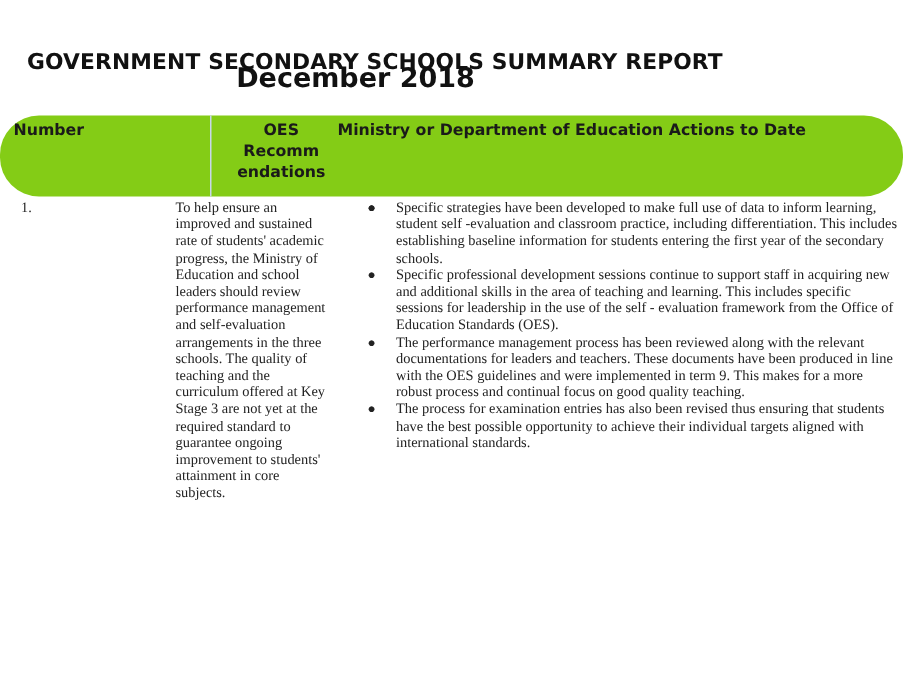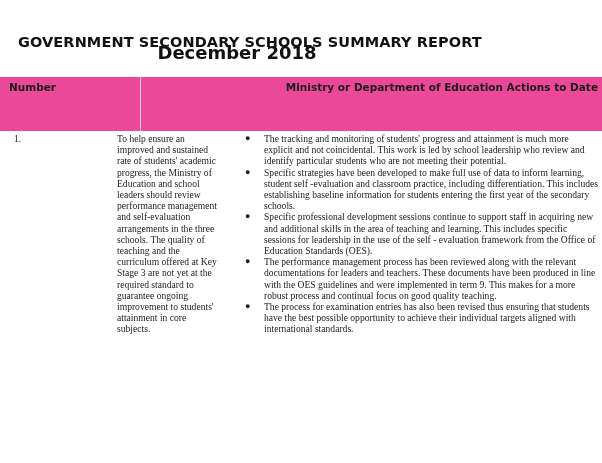--- a/index.html
+++ b/index.html
@@ -11,30 +11,31 @@
       font-size: 14.5px; color: #111; letter-spacing: 0.1px; white-space: nowrap;
     }
     .subtitle {
       position: absolute; left: 0; width: 474px; top: 20px; text-align: center;
       font-family: "DejaVu Sans", sans-serif; font-weight: bold;
       font-size: 18px; color: #111; white-space: nowrap;
     }
     .table { position: absolute; left: 0; top: 77px; width: 602px; }
     .header-row {
       position: absolute; left: 0; top: 0; width: 602px; height: 54px;
-      background: #ec4899;
+      background: #84cc16;
+      border-radius: 26px;
     }
     .hcell {
       position: absolute; top: 3px;
       font-family: "DejaVu Sans", sans-serif; font-weight: bold;
       font-size: 10.5px; color: #1a1a1a; line-height: 14px;
     }
     .h-number { left: 9px; }
     .h-oes { left: 140px; width: 95px; text-align: center; }
-    .h-actions { left: 238px; width: 360px; text-align: right; }
+    .h-actions { left: 225px; width: 360px; text-align: left; }
     .col-sep { position: absolute; top: 0; width: 1px; height: 54px; background: #c7d7ea; }
     .body-row { position: absolute; left: 0; top: 55px; width: 602px; }
     .cell-num {
       position: absolute; left: 14px; top: 2px;
       font-family: "Liberation Serif", serif; font-size: 9.5px; color: #222;
     }
     .cell-rec {
       position: absolute; left: 117px; top: 1px; width: 103px;
       font-family: Liberation Serif, serif; font-size: 9.6px; line-height: 11.2px; color: #222;
     }
@@ -53,30 +54,32 @@
 
 <div class="title-block">
   <div class="title">GOVERNMENT SECONDARY SCHOOLS SUMMARY REPORT</div>
   <div class="subtitle">December 2018</div>
 </div>
 
 <div class="table">
   <div class="header-row">
     <div class="hcell h-number">Number</div>
     <div class="col-sep" style="left:140px"></div>
+    <div class="hcell h-oes" style="white-space:pre-line">OES
+Recomm
+endations</div>
     <div class="hcell h-actions">Ministry or Department of Education Actions to Date</div>
   </div>
 
   <div class="body-row">
     <div class="cell-num">1.</div>
     <div class="cell-rec">To help ensure an improved and sustained rate of students' academic progress, the Ministry of Education and school leaders should review performance management and self-evaluation arrangements in the three schools. The quality of teaching and the curriculum offered at Key Stage 3 are not yet at the required standard to guarantee ongoing improvement to students' attainment in core subjects.</div>
     <ul class="cell-actions">
       <li>
         <span class="bullet">●</span>
-        <span>The tracking and monitoring of students' progress and attainment is much more explicit and not coincidental.  This work is led by school leadership who review and identify particular students who are not meeting their potential.</span>
       </li>
       <li>
         <span class="bullet">●</span>
         <span>Specific strategies have been developed to make full use of data to inform learning, student self -evaluation and classroom practice, including differentiation. This includes establishing baseline information for students entering the first year of the secondary schools.</span>
       </li>
       <li>
         <span class="bullet">●</span>
         <span>Specific professional development sessions continue to support staff in acquiring new and additional skills in the area of teaching and learning.  This includes specific sessions for leadership in the use of the self - evaluation framework from the Office of Education Standards (OES).</span>
       </li>
       <li>

